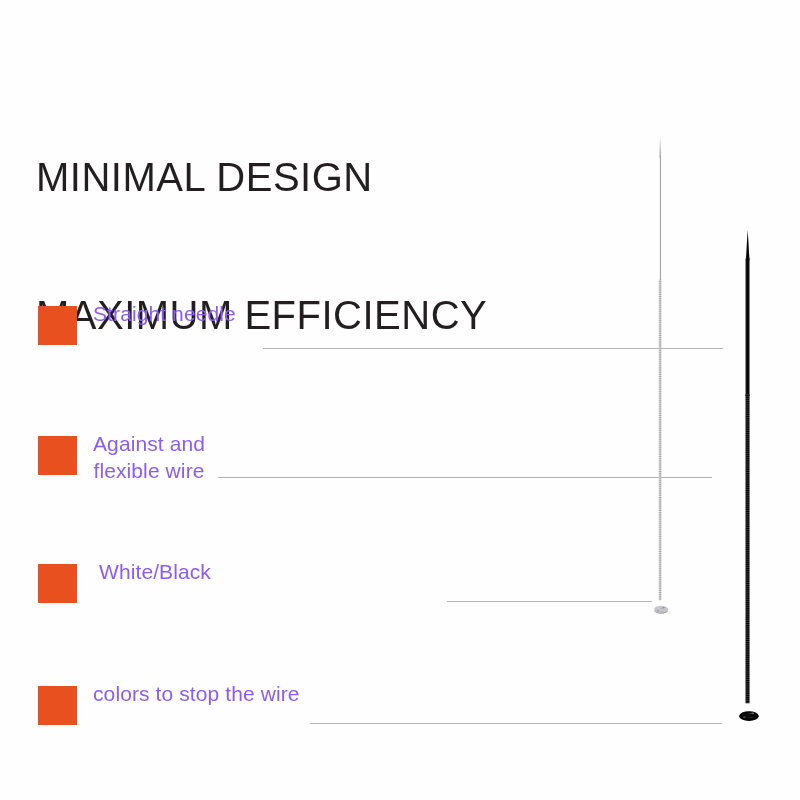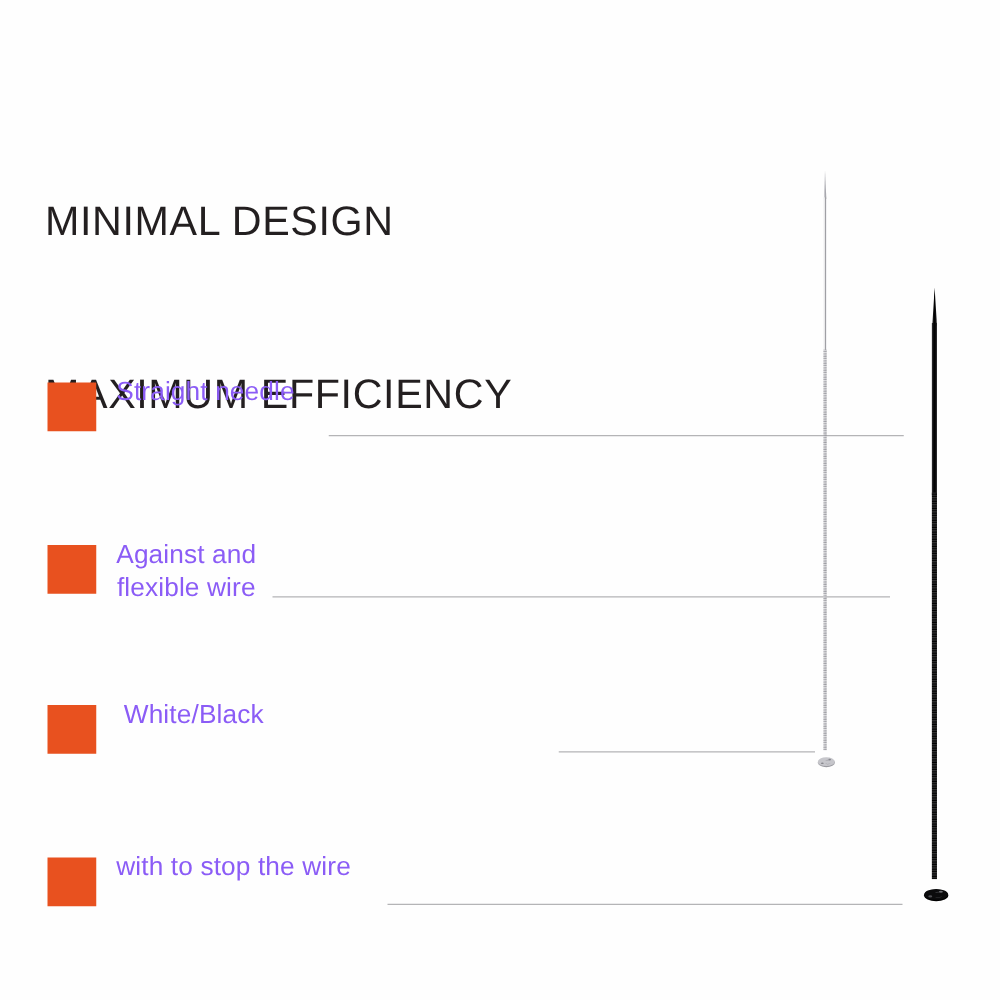--- a/index.html
+++ b/index.html
@@ -16,21 +16,21 @@
     height: 800px;
     background: #fefefe;
     overflow: hidden;
   }
 
   
   .headline {
     position: absolute;
     left: 36px;
     top: 62px;
-    font-size: 33px;
+    font-size: 40px;
     line-height: 46px;
     letter-spacing: 0.5px;
     color: #231f20;
     font-weight: 400;
     white-space: pre;
   }
   .headline .line { display: block; }
 
   
   .feature {
@@ -104,21 +104,21 @@
     <span class="swatch"></span>
     <span class="feature-text">
       <span class="ln" style="padding-left:6px;">White/Black</span>
     </span>
   </div>
   <div class="leader" style="left:447px; top:601px; width:205px;"></div>
 
   <div class="feature" style="top:680px;">
     <span class="swatch"></span>
     <span class="feature-text">
-      <span class="ln">with to stop the wire</span>
+      <span class="ln">colors to stop the wire</span>
     </span>
   </div>
   <div class="leader" style="left:310px; top:723px; width:412px;"></div>
 
   <svg class="needle" id="needle-white" viewBox="0 0 60 1880" preserveAspectRatio="none">
     <defs>
       <linearGradient id="gWhiteShaft" x1="0" y1="0" x2="1" y2="0">
         <stop offset="0%" stop-color="#e9e9ec"></stop>
         <stop offset="22%" stop-color="#ffffff"></stop>
         <stop offset="45%" stop-color="#c9c9cd"></stop>

